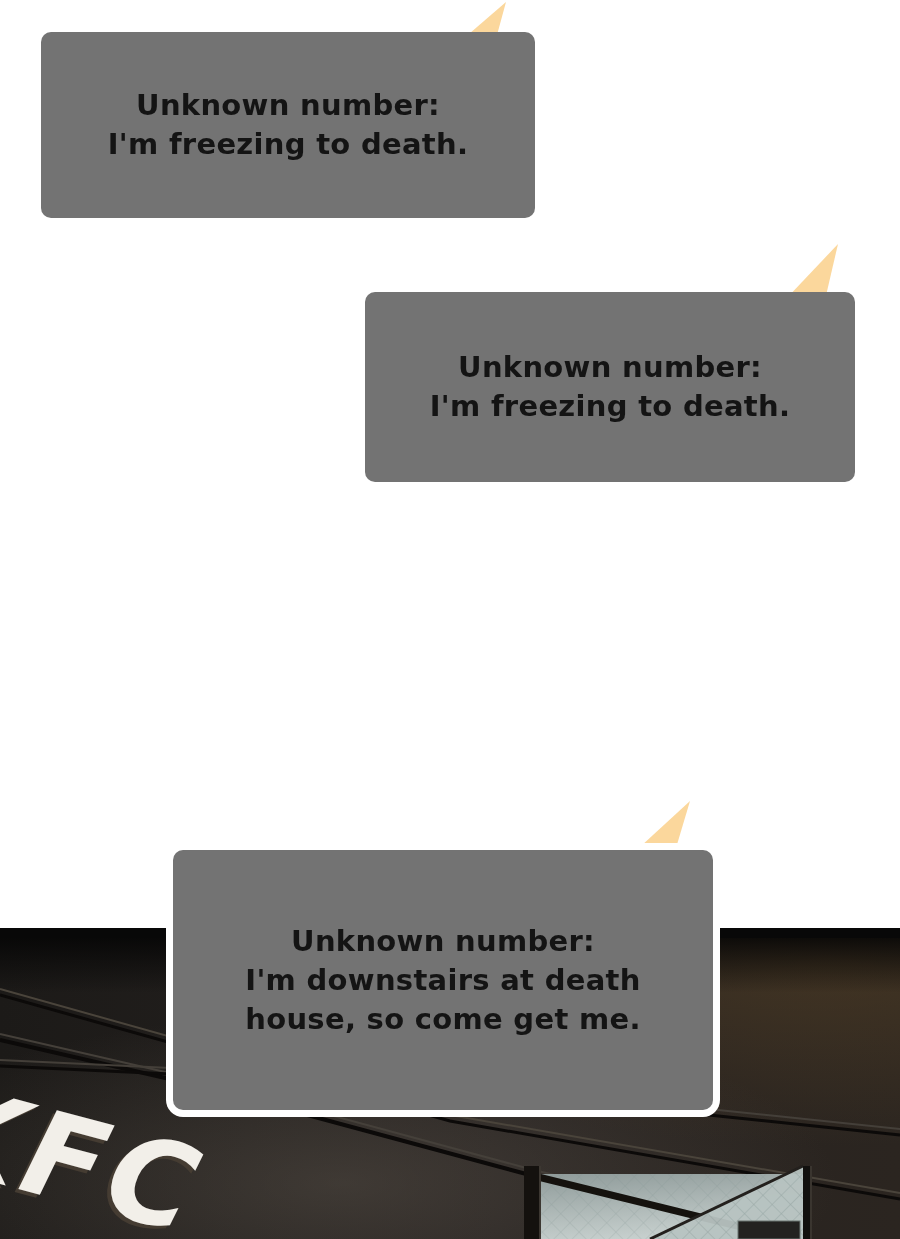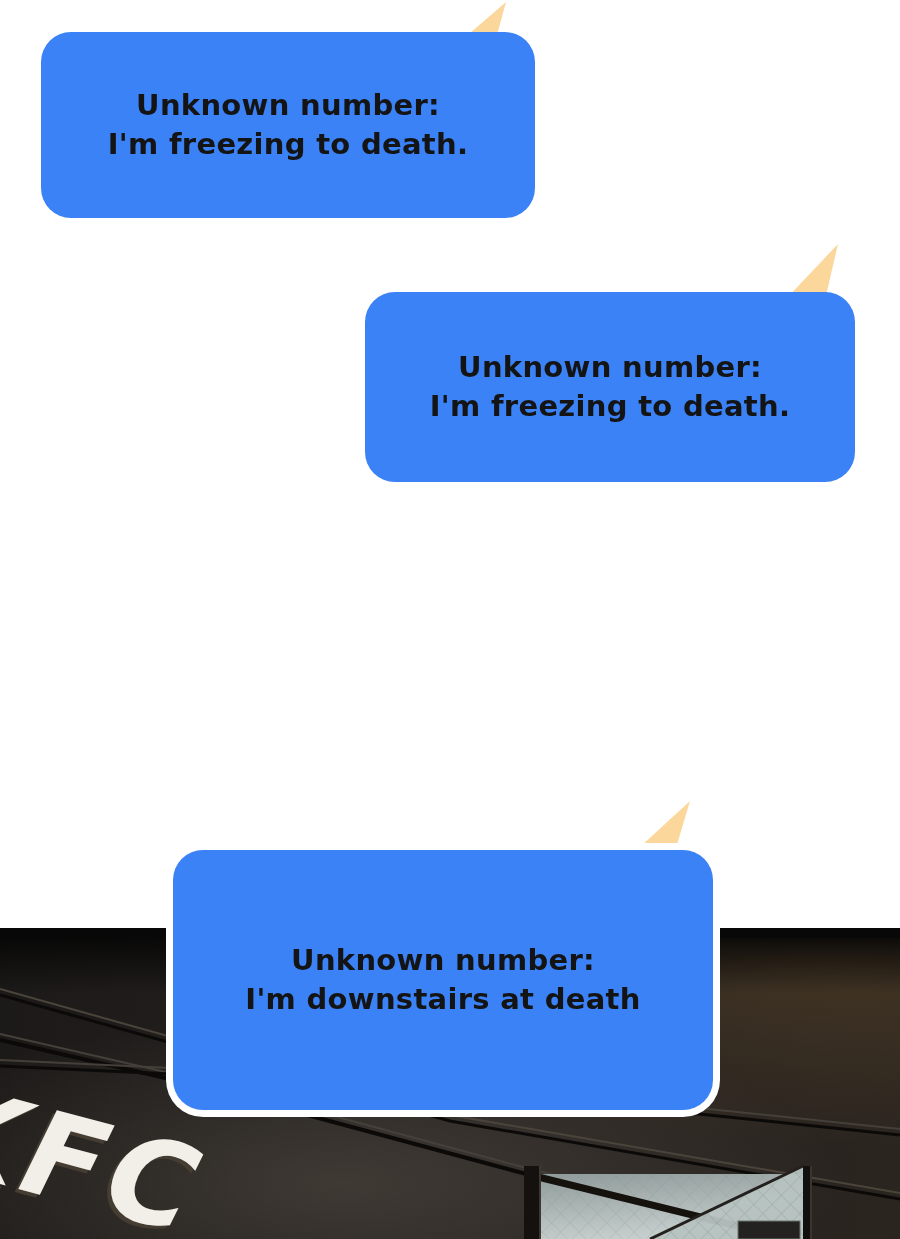--- a/index.html
+++ b/index.html
@@ -6,22 +6,22 @@
   .page{
     position:relative;
     width:900px;height:1239px;
     background:#ffffff;
     overflow:hidden;
     font-family:"DejaVu Sans", sans-serif;
   }
   
   .bubble{
     position:absolute;
-    background:#3b82f6;
-    border-radius:30px;
+    background:#737373;
+    border-radius:10px;
     display:flex;flex-direction:column;
     justify-content:center;align-items:center;
     text-align:center;
     color:#141414;
     font-size:29px;
     line-height:39px;
     font-weight:600;
     letter-spacing:.3px;
   }
   .bubble .line{white-space:nowrap;}
@@ -127,15 +127,16 @@
   <div class="tail t2"></div>
   <div class="bubble b2">
     <div class="line">Unknown number:</div>
     <div class="line">I'm freezing to death.</div>
   </div>
 
   <div class="tail t3"></div>
   <div class="bubble b3">
     <div class="line">Unknown number:</div>
     <div class="line">I'm downstairs at death</div>
+    <div class="line">house, so come get me.</div>
   </div>
 
 </div>
 
 </body></html>

